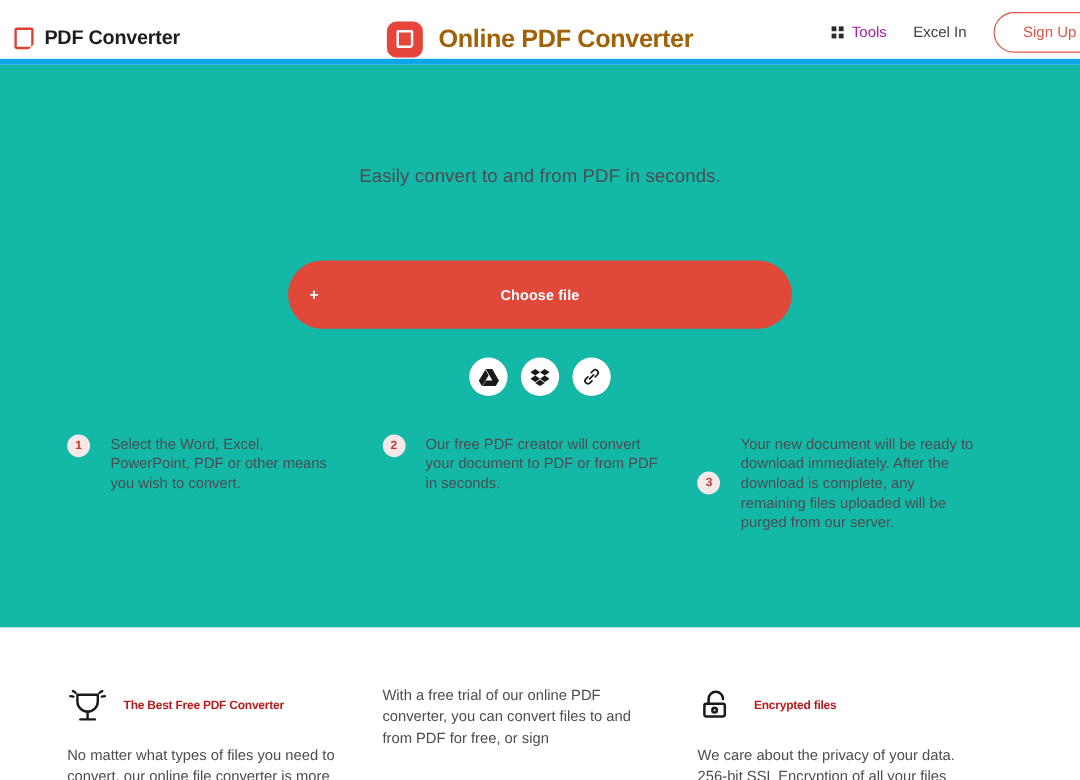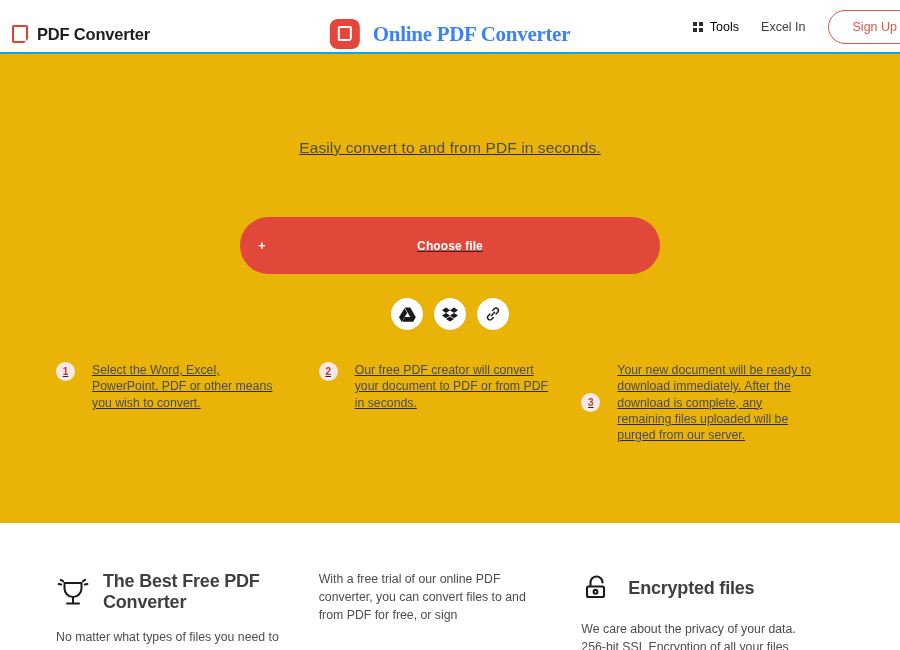--- a/index.html
+++ b/index.html
@@ -14,21 +14,21 @@
     font-family: "Liberation Sans", sans-serif;
     background: #ffffff;
     color: #2b2b2b;
     -webkit-font-smoothing: antialiased;
   }
 
   
   .header {
     height: 54px;
     background: #ffffff;
-    border-bottom: 2px solid #0ea5e9;
+    border-bottom: 5px solid #0ea5e9;
     display: flex;
     align-items: center;
     padding: 16px 0 0 12px;
     position: relative;
   }
 
   .brand-left {
     display: flex;
     align-items: center;
     gap: 8px;
@@ -105,42 +105,41 @@
     right: -1px; bottom: -1px;
     width: 0; height: 0;
     border-left: 6px solid transparent;
     border-bottom: 6px solid #e5453a;
   }
 
   .brand-center-text {
     font-size: 21px;
     font-weight: bold;
     letter-spacing: -0.3px;
-    color: #3b82f6;
-    font-family: Liberation Serif, serif;
+    color: #a16207;
   }
 
   .header-right {
     margin-left: auto;
     display: flex;
     align-items: center;
     gap: 22px;
     padding-right: 0;
     position: absolute;
     right: -22px;
     top: 0;
     height: 54px;
   }
 
   .tools-link {
     display: flex;
     align-items: center;
     gap: 7px;
     font-size: 12.5px;
-    color: #000000;
+    color: #a21caf;
     cursor: pointer;
   }
 
   .grid-icon {
     display: grid;
     grid-template-columns: 4px 4px;
     grid-template-rows: 4px 4px;
     gap: 2px;
     width: 10px;
   }
@@ -163,27 +162,26 @@
     font-size: 12.5px;
     font-weight: 500;
     padding: 9px 24px;
     background: #ffffff;
     white-space: nowrap;
     cursor: pointer;
   }
 
   
   .hero {
-    background: #eab308;
+    background: #14b8a6;
     height: 469px;
     width: 100%;
     display: flex;
     flex-direction: column;
     align-items: center;
-    text-decoration: underline;
   }
 
   .tagline {
     margin-top: 85px;
     font-size: 15.5px;
     color: #4c4c52;
     letter-spacing: 0.1px;
   }
 
   .choose-file {
@@ -291,24 +289,25 @@
   }
   .feature-icon {
     flex: 0 0 auto;
     width: 34px;
     height: 34px;
     display: flex;
     align-items: center;
     justify-content: center;
   }
   .feature-title {
-    font-size: 18px;
-    font-weight: bold;
-    color: #404040;
+    font-size: 10px;
+    font-weight: bold;
+    color: #b91c1c;
     letter-spacing: -0.2px;
+    text-align: right;
   }
   .feature-text {
     font-size: 12.3px;
     line-height: 1.45;
     color: #4c4c52;
   }
 </style>
 </head>
 <body>
 

